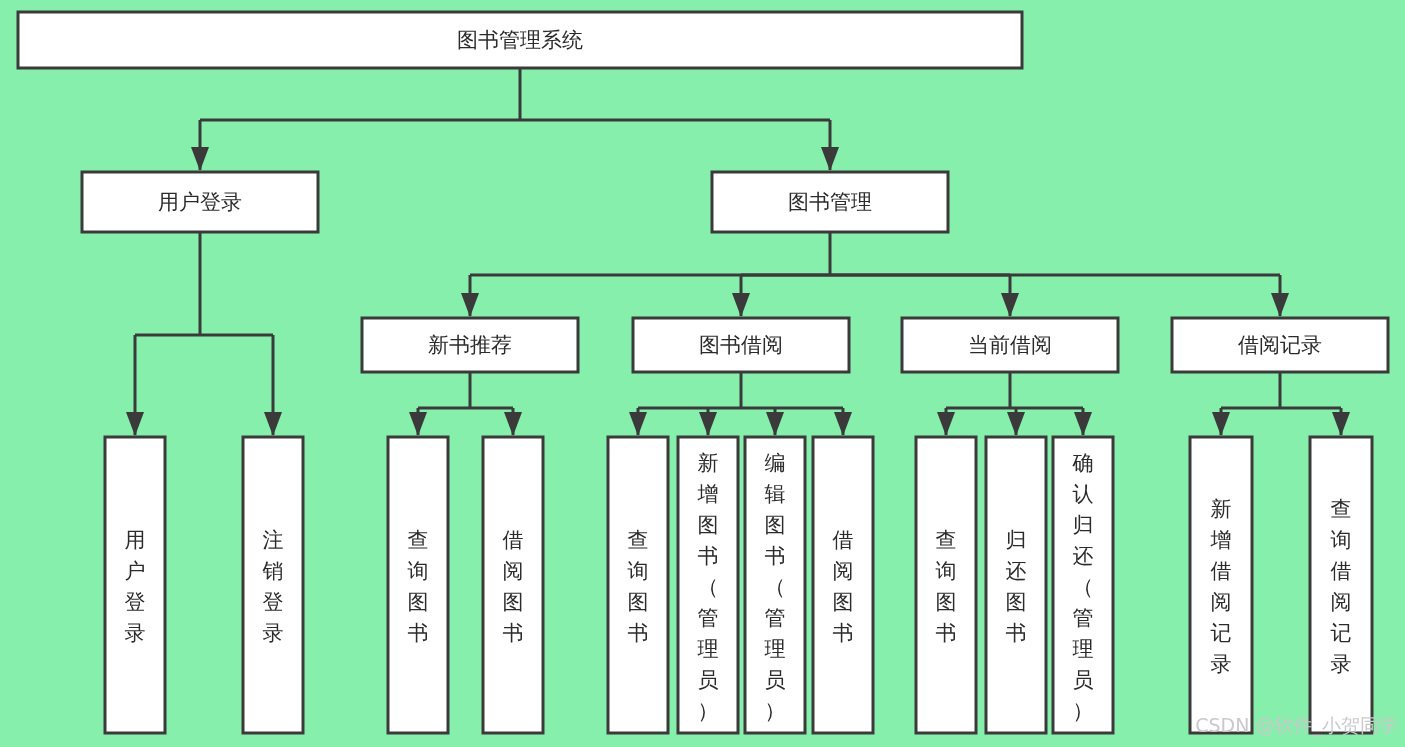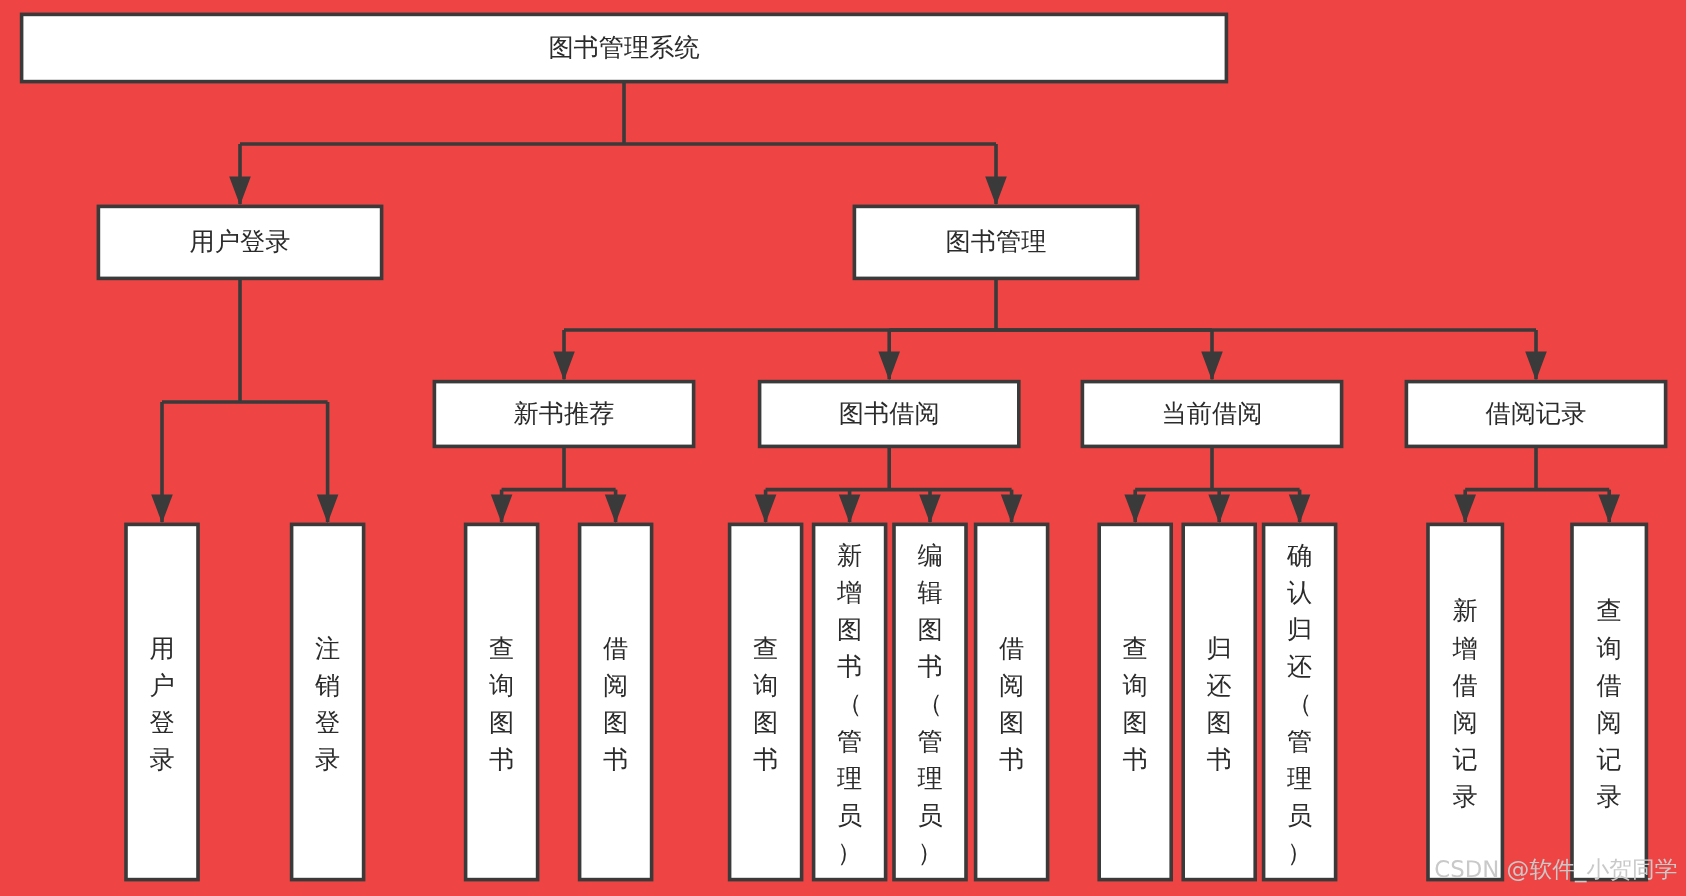--- a/index.html
+++ b/index.html
@@ -8,21 +8,21 @@
     padding: 0;
     background: #ffffff;
   }
   body {
     font-family: "DejaVu Sans", "Liberation Sans", sans-serif;
   }
   #diagram-root {
     position: relative;
     width: 1405px;
     height: 747px;
-    background: #ef4444;
+    background: #86efac;
     overflow: hidden;
     text-decoration: underline;
   }
   svg#flow-svg {
     position: absolute;
     top: 0;
     left: 0;
     width: 1405px;
     height: 747px;
     display: block;

